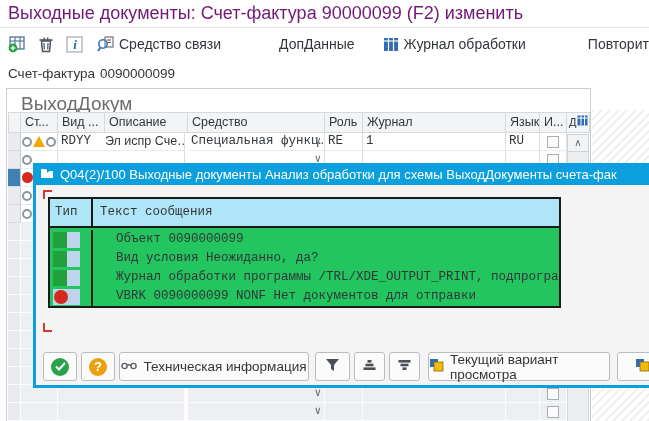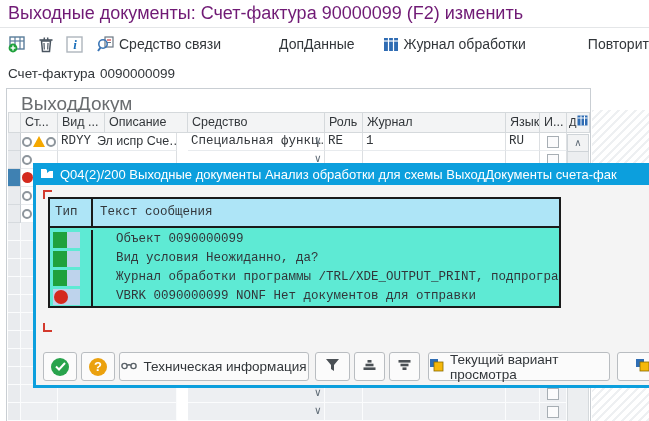--- a/index.html
+++ b/index.html
@@ -32,21 +32,21 @@
   .h-cfg {left:559px; width:23px; display:flex; align-items:center; gap:1px; padding-left:2px;}
   #main-rows { position:absolute; left:8px; top:133px; width:551px; height:289px; z-index:3; }
   .trow { position:absolute; left:0; width:551px; height:18px; }
   .cell { position:absolute; top:0; height:18px; border-right:1px solid #dcdfe2; border-bottom:1px solid #e8ebee;
           font-size:12.5px; line-height:17px; overflow:hidden; white-space:nowrap; background:#fff; }
   .trow.empty .cell { background:#edeff2; border-right:1px solid #fbfcfd; border-bottom:1px solid #fbfcfd; }
   .c-sel {left:0; width:13px; background:#e9ebee !important; border-right:1px solid #c9ced3; border-bottom:1px solid #d6dade;}
   .trow.selected .c-sel { background:#3f81b2 !important; }
   .c-st {left:13px; width:37px; display:flex; align-items:center; gap:1px; padding-left:1px;}
   .c-vid {left:50px; width:47px; padding-left:3px;}
-  .c-op {left:86px; width:83px; padding-left:3px;}
+  .c-op {left:94px; width:83px; padding-left:3px;}
   .c-sr {left:180px; width:137px; padding-left:3px;}
   .c-rol {left:317px; width:38px; padding-left:3px;}
   .c-par {left:355px; width:143px; padding-left:3px;}
   .c-yaz {left:498px; width:34px; padding-left:3px;}
   .c-i {left:532px; width:27px; display:flex; align-items:center; justify-content:center;}
   .mono { font-family:"Liberation Mono", monospace; font-size:12.5px; }
   .chev { position:absolute; right:3px; top:0; color:#5f6b76; font-size:11px; line-height:17px; }
   .cb { width:12px; height:12px; border:1px solid #a7aeb4; background:#fbfbfc; display:inline-block; }
   
   .st-ring { width:10px; height:10px; border:2.5px solid #8d959c; border-radius:50%; display:inline-block; }
@@ -62,21 +62,21 @@
            background:repeating-linear-gradient(135deg, #eef0f2 0 2px, #ffffff 2px 6px); }
   
   .dialog { position:absolute; left:33px; top:163px; width:616px; height:225px; z-index:10; }
   .dlg-titlebar { position:absolute; left:0; top:0; width:100%; height:22px; background:#0c9fdd; color:#fff;
                   display:flex; align-items:center; gap:6px; padding-left:7px; font-size:13px; white-space:nowrap; overflow:hidden; }
   .dlg-body { position:absolute; left:0; top:22px; width:100%; height:203px; background:#f4f4f4;
               border-left:3px solid #0c9fdd; border-bottom:3px solid #0c9fdd; }
   .corner { position:absolute; width:9px; height:9px; }
   .corner.tl { left:7px; top:5px; border-left:2px solid #d3392c; border-top:2px solid #d3392c; }
   .corner.bl { left:7px; top:138px; border-left:2px solid #d3392c; border-bottom:2px solid #d3392c; }
-  .log-table { position:absolute; left:12px; top:12px; width:513px; height:111px; border:2px solid #1a1a1a; background:#5eead4; }
+  .log-table { position:absolute; left:12px; top:12px; width:513px; height:111px; border:2px solid #1a1a1a; background:#22c55e; }
   .log-head { display:flex; height:29px; border-bottom:2px solid #1a1a1a; background:#aee5f7;
               font-family:"Liberation Mono", monospace; font-size:12.5px; }
   .lh-type { width:43px; border-right:2px solid #1a1a1a; line-height:27px; padding-left:5px; }
   .lh-text { flex:1; line-height:27px; padding-left:7px; }
   #log-rows { position:absolute; left:0; top:31px; width:100%; }
   .log-row { display:flex; height:19px; }
   .lr-type { width:43px; border-right:2px solid #1a1a1a; display:flex; align-items:center; padding-left:3px; }
   .ind { position:relative; width:27px; height:16px; background:#bed3ec; }
   .ind.success::before { content:""; position:absolute; left:0; top:0; width:14px; height:16px; background:#1fa13c; }
   .ind.error::before { content:""; position:absolute; left:1px; top:1px; width:14px; height:14px; border-radius:50%; background:#d42a1e; }
@@ -447,21 +447,21 @@
 
   <div class="vscroll-head"><span>∧</span></div>
   <div class="vscroll-track"></div>
 
   <div class="dialog">
     <div class="dlg-titlebar">
       <span><svg width="14" height="11" viewBox="0 0 14 11">
             <path d="M1 1 h5 l1.5 2 H13 v7 H1 z" fill="#fff"></path>
             <path d="M3 0 l4 3 l-4 3 z" fill="#0c9fdd" transform="translate(4,-1)"></path>
           </svg></span>
-      <span>Q04(2)/200 Выходные документы Анализ обработки для схемы ВыходДокументы счета-фак</span>
+      <span>Q04(2)/100 Выходные документы Анализ обработки для схемы ВыходДокументы счета-фак</span>
     </div>
     <div class="dlg-body">
       <div class="corner tl"></div>
       <div class="corner bl"></div>
 
       <div class="log-table">
         <div class="log-head">
           <div class="lh-type">Тип</div>
           <div class="lh-text">Текст сообщения</div>
         </div>

